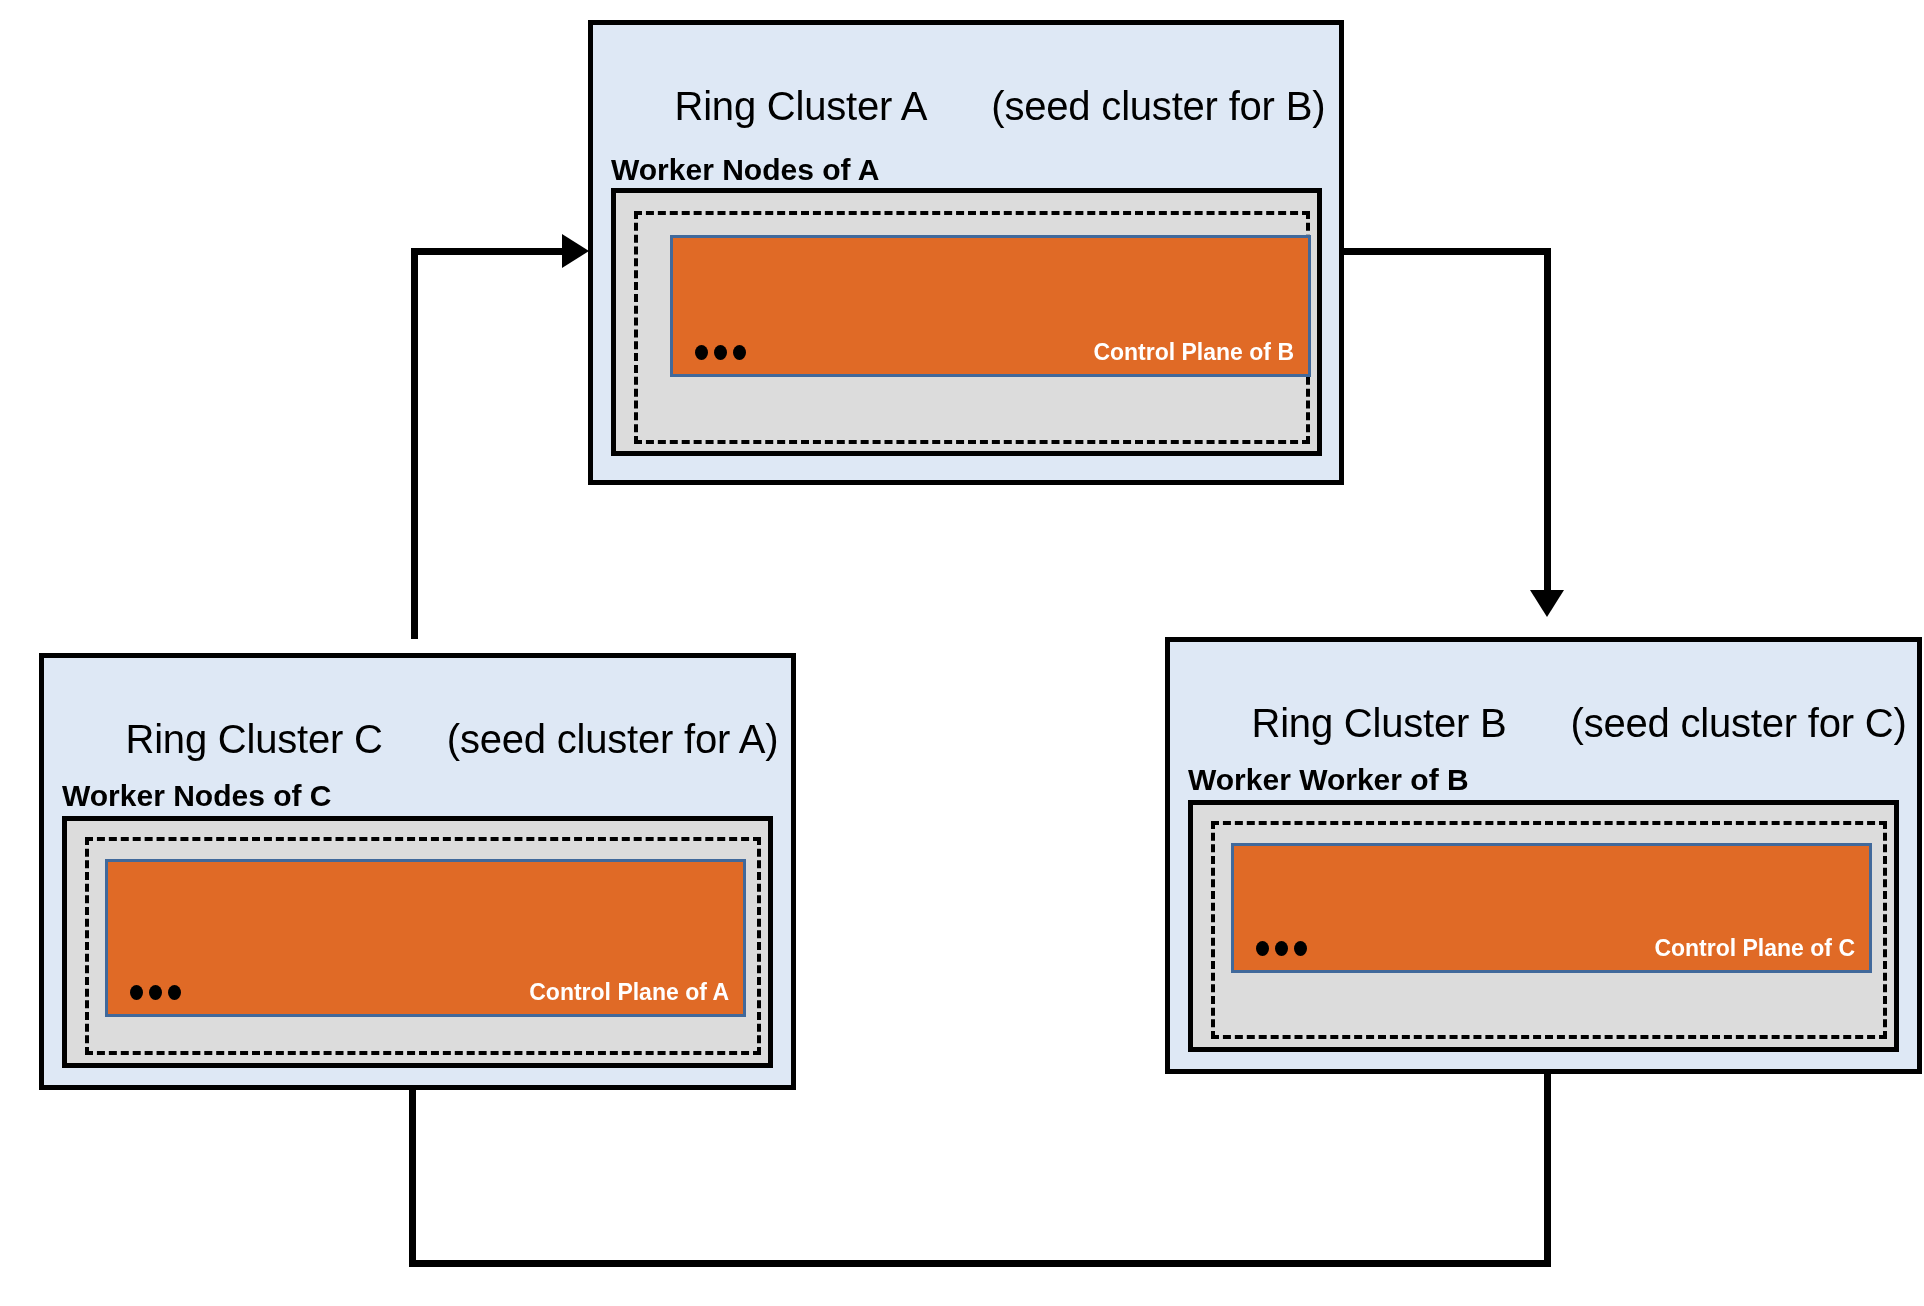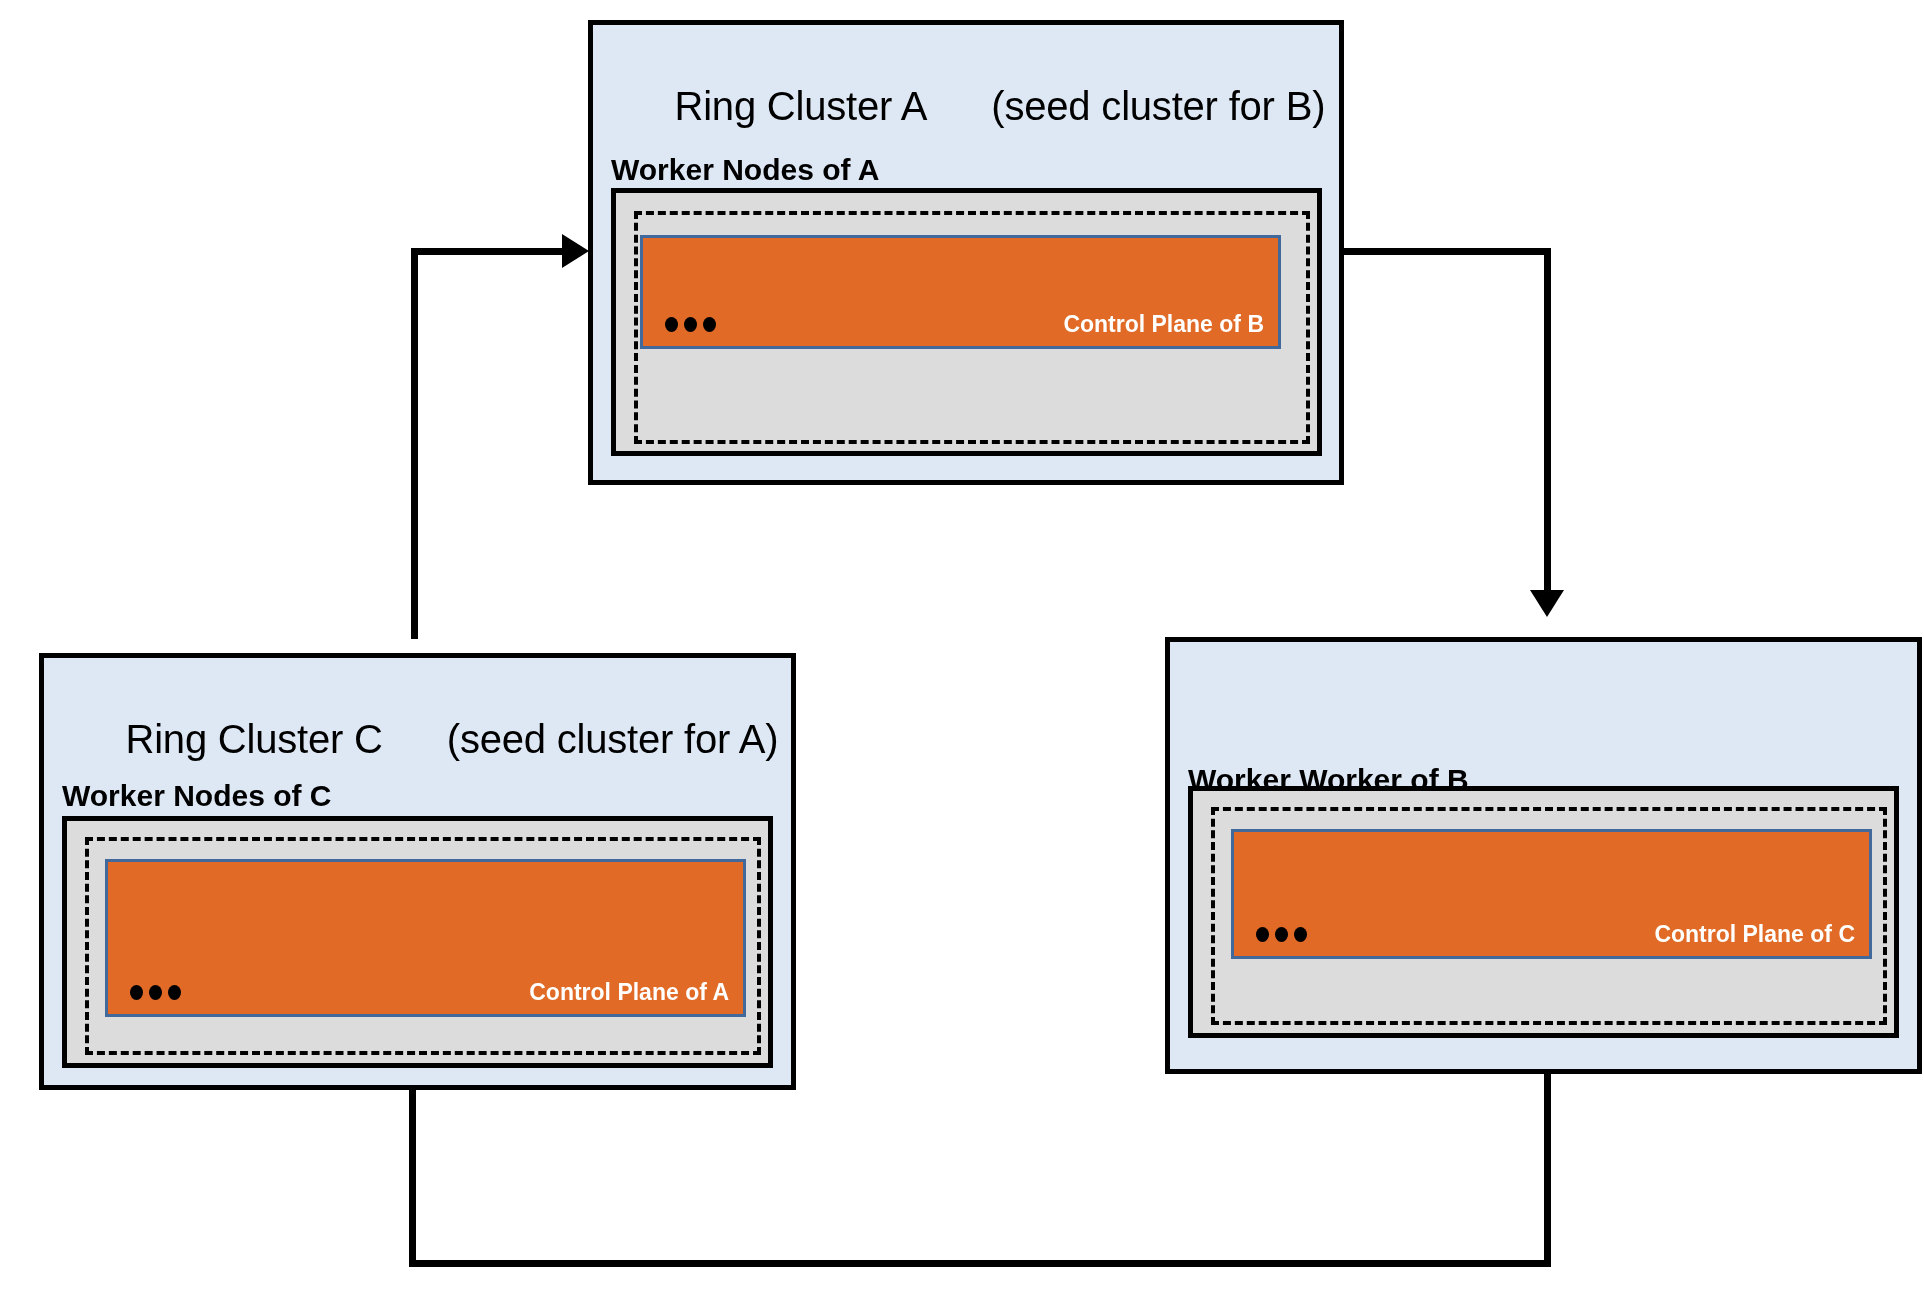--- a/index.html
+++ b/index.html
@@ -135,21 +135,21 @@
   <div class="arrowhead arrow-up" style="left:396px; top:1046px;"></div>
 
   <div class="cluster" style="left:588px; top:20px; width:756px; height:465px;">
     <div class="cluster-title">
       <span>Ring Cluster A</span><span style="display:inline-block;width:64px;"></span><span>(seed cluster for B)</span>
     </div>
     <div class="cluster-subtitle" style="top:128px;">Worker Nodes of A</div>
 
     <div class="worker-box" style="left:18px; top:163px; width:711px; height:268px;">
       <div class="dashed-box" style="left:18px; top:18px; width:676px; height:233px;">
-        <div class="control-plane" style="left:2px; top:20px; width:641px; height:114px;">
+        <div class="control-plane" style="left:32px; top:20px; width:641px; height:142px;">
           <div class="ellipsis-dots">
             <i></i>
               <i></i>
               <i></i>
           </div>
           <div class="cp-label">Control Plane of B</div>
         </div>
       </div>
     </div>
   </div>
@@ -168,23 +168,26 @@
               <i></i>
               <i></i>
           </div>
           <div class="cp-label">Control Plane of A</div>
         </div>
       </div>
     </div>
   </div>
 
   <div class="cluster" style="left:1165px; top:637px; width:757px; height:437px;">
+    <div class="cluster-title">
+      <span>Ring Cluster B</span><span style="display:inline-block;width:64px;"></span><span>(seed cluster for C)</span>
+    </div>
     <div class="cluster-subtitle" style="top:121px;">Worker Worker of B</div>
 
-    <div class="worker-box" style="left:18px; top:144px; width:711px; height:252px;">
+    <div class="worker-box" style="left:18px; top:158px; width:711px; height:252px;">
       <div class="dashed-box" style="left:18px; top:16px; width:676px; height:218px;">
         <div class="control-plane" style="left:16px; top:18px; width:641px; height:130px;">
           <div class="ellipsis-dots">
             <i></i>
               <i></i>
               <i></i>
           </div>
           <div class="cp-label">Control Plane of C</div>
         </div>
       </div>

